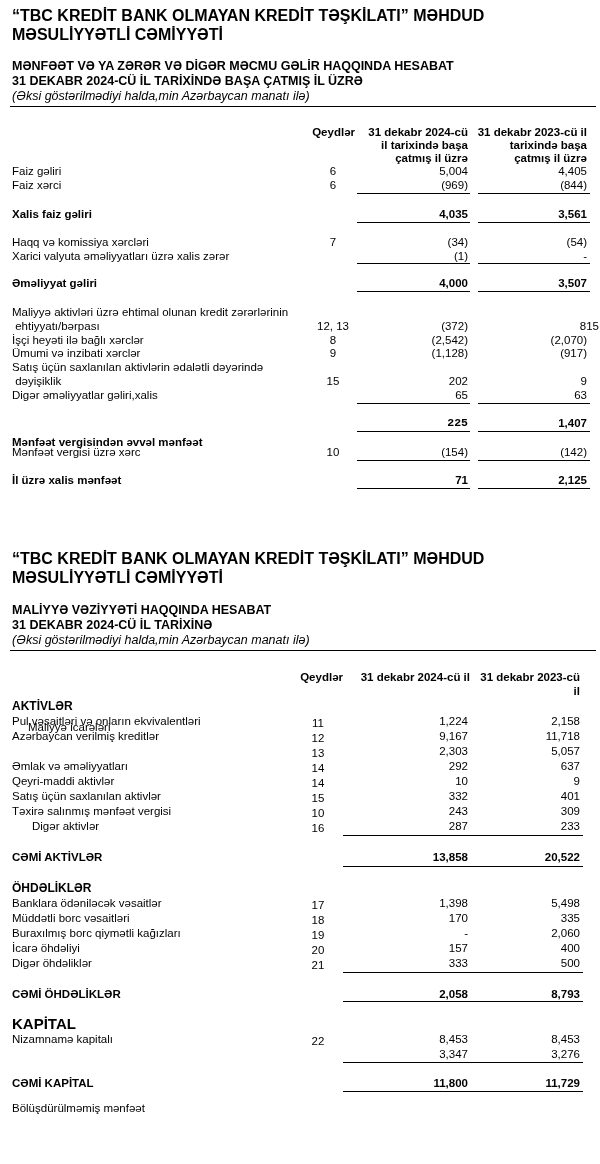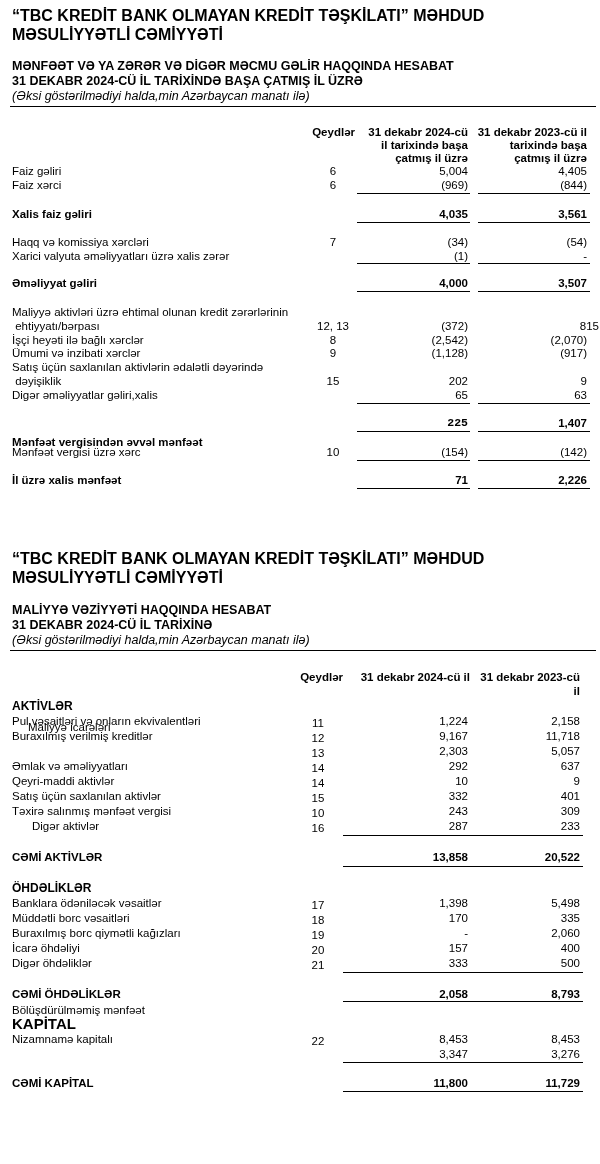--- a/index.html
+++ b/index.html
@@ -133,21 +133,21 @@
     <div class="abs note" style="top:445px; left:313px;">10</div>
     <div class="abs num" style="top:445px; left:348px;">(154)</div>
     <div class="abs num" style="top:445px; left:467px;">(142)</div>
   </div>
   <div class="rule" style="top:460px; left:357px; width:113px;"></div>
   <div class="rule" style="top:460px; left:478px; width:112px;"></div>
 
   <div>
     <div class="abs lbl b" style="top:473px;">İl üzrə xalis mənfəət</div>
     <div class="abs num b" style="top:473px; left:348px;">71</div>
-    <div class="abs num b" style="top:473px; left:467px;">2,226</div>
+    <div class="abs num b" style="top:473px; left:467px;">2,125</div>
   </div>
   <div class="rule" style="top:488px; left:357px; width:113px;"></div>
   <div class="rule" style="top:488px; left:478px; width:112px;"></div>
 </div>
 
 <div>
   <div class="abs co" style="top:549px;">“TBC KREDİT BANK OLMAYAN KREDİT TƏŞKİLATI” MƏHDUD</div>
   <div class="abs co" style="top:568px;">MƏSULİYYƏTLİ CƏMİYYƏTİ</div>
   <div class="abs st" style="top:603px;">MALİYYƏ VƏZİYYƏTİ HAQQINDA HESABAT</div>
   <div class="abs st" style="top:618px;">31 DEKABR 2024-CÜ İL TARİXİNƏ</div>
@@ -161,21 +161,21 @@
 
   <div class="abs lbl b" style="top:699px; font-size:12px;">AKTİVLƏR</div>
 
   <div>
     <div class="abs lbl" style="top:714px;">Pul vəsaitləri və onların ekvivalentləri</div>
     <div class="abs note" style="top:716px; left:298px;">11</div>
     <div class="abs num" style="top:714px; left:348px;">1,224</div>
     <div class="abs num" style="top:714px; left:460px;text-align:right;">2,158</div>
   </div>
   <div>
-    <div class="abs lbl" style="top:729px;">Buraxılmış verilmiş kreditlər</div>
+    <div class="abs lbl" style="top:729px;">Azərbaycan verilmiş kreditlər</div>
     <div class="abs note" style="top:731px; left:298px;">12</div>
     <div class="abs num" style="top:729px; left:348px;">9,167</div>
     <div class="abs num" style="top:729px; left:460px;">11,718</div>
   </div>
   <div>
     <div class="abs lbl" style="top:720px;padding-left:16px;">Maliyyə icarələri</div>
     <div class="abs note" style="top:746px; left:298px;">13</div>
     <div class="abs num" style="top:744px; left:348px;">2,303</div>
     <div class="abs num" style="top:744px; left:460px;">5,057</div>
   </div>
@@ -261,21 +261,21 @@
 
   <div class="abs lbl b" style="top:1017px; font-size:15px;">KAPİTAL</div>
 
   <div>
     <div class="abs lbl" style="top:1032px;">Nizamnamə kapitalı</div>
     <div class="abs note" style="top:1034px; left:298px;">22</div>
     <div class="abs num" style="top:1032px; left:348px;">8,453</div>
     <div class="abs num" style="top:1032px; left:460px;">8,453</div>
   </div>
   <div>
-    <div class="abs lbl" style="top:1003px;text-align:right;">Bölüşdürülməmiş mənfəət</div>
+    <div class="abs lbl" style="top:1101px;text-align:right;">Bölüşdürülməmiş mənfəət</div>
     <div class="abs num" style="top:1047px; left:348px;">3,347</div>
     <div class="abs num" style="top:1047px; left:460px;">3,276</div>
   </div>
   <div class="rule" style="top:1062px; left:343px; width:240px;"></div>
 
   <div>
     <div class="abs lbl b" style="top:1076px;">CƏMİ KAPİTAL</div>
     <div class="abs num b" style="top:1076px; left:348px;">11,800</div>
     <div class="abs num b" style="top:1076px; left:460px;">11,729</div>
   </div>

